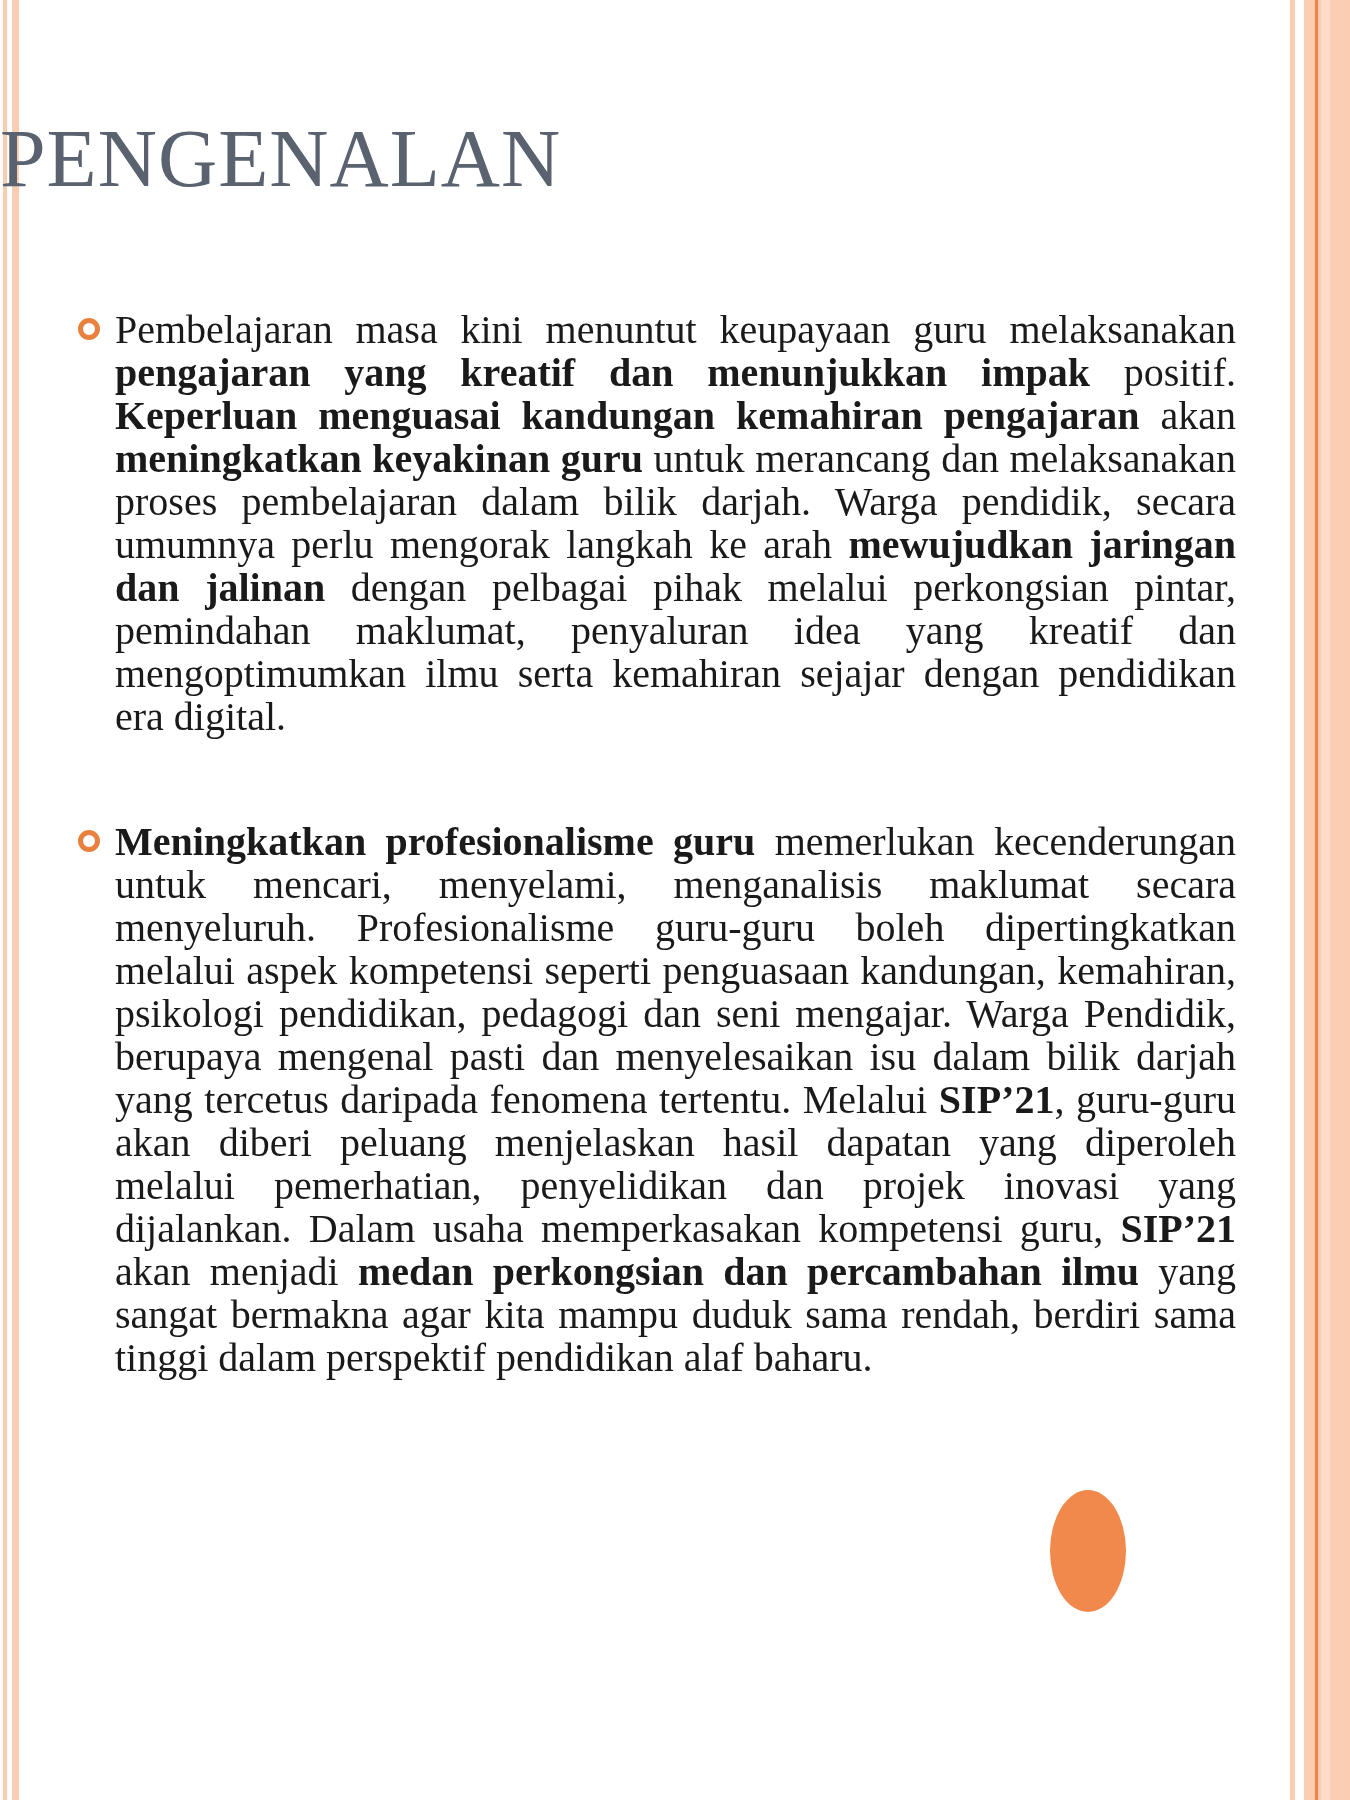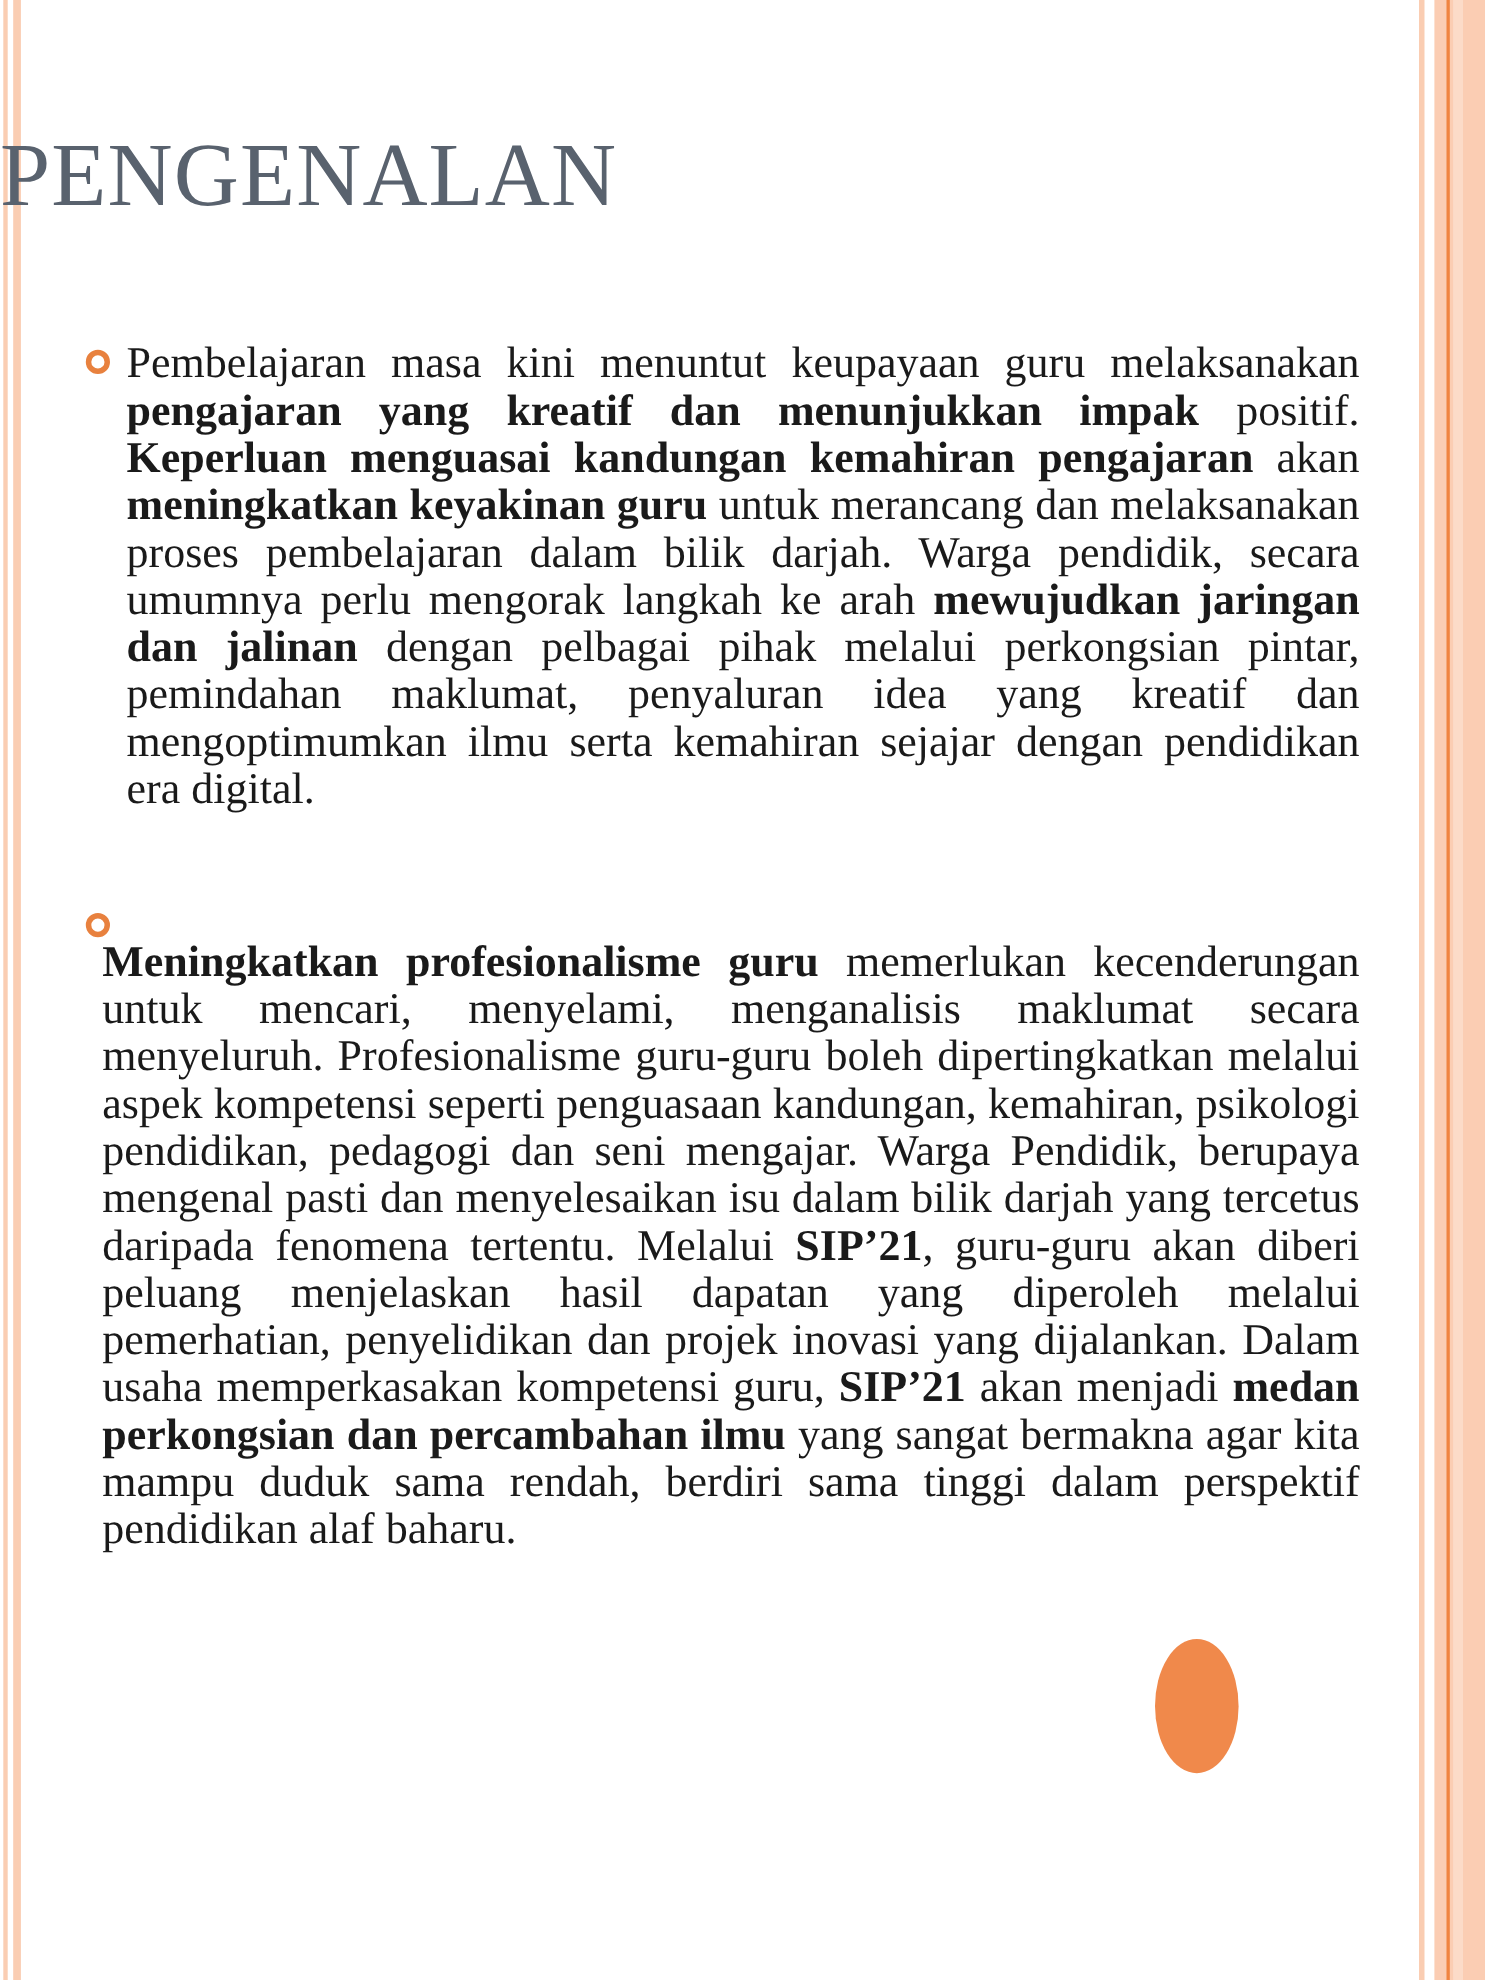--- a/index.html
+++ b/index.html
@@ -19,21 +19,21 @@
   
   .title{
     position:absolute;top:112px;left:0;width:1196px;text-align:left;
     font-size:82px;line-height:1.15;color:#59626E;letter-spacing:1px;
     font-family:"Liberation Serif", serif;
   }
 
   
   .content{position:absolute;left:78px;top:308px;width:1158px;}
   .bullet-item{display:flex;align-items:flex-start;}
-  .bullet-item + .bullet-item{margin-top:82px;flex-direction:column;}
+  .bullet-item + .bullet-item{margin-top:82px;}
   .ring{
     flex:0 0 auto;width:12px;height:12px;border:5px solid #E8813E;
     border-radius:50%;margin-top:10px;background:transparent;
   }
   .para{
     margin-left:15px;flex:1 1 auto;
     font-size:40px;line-height:43px;text-align:justify;
   }
   .para b{font-weight:bold;}
 

